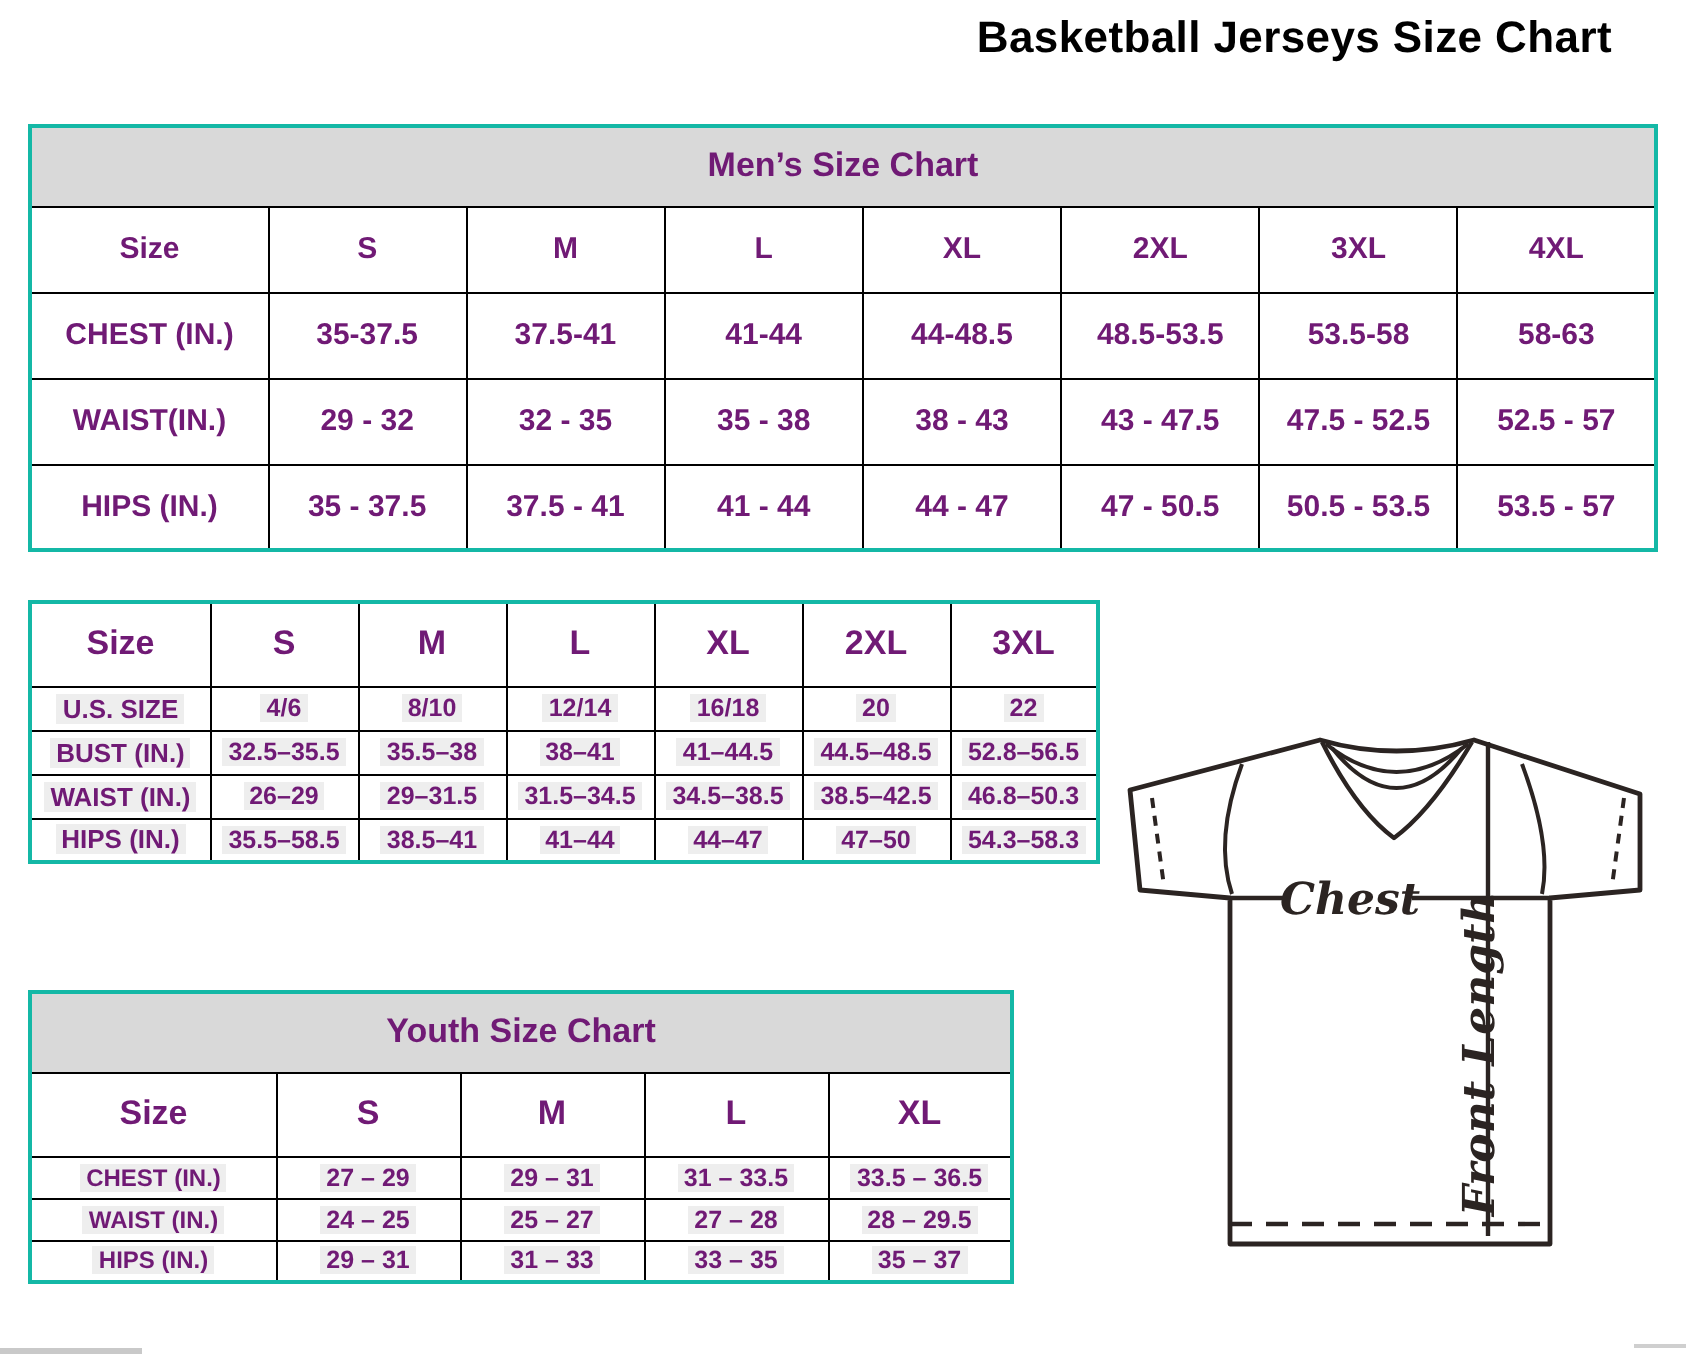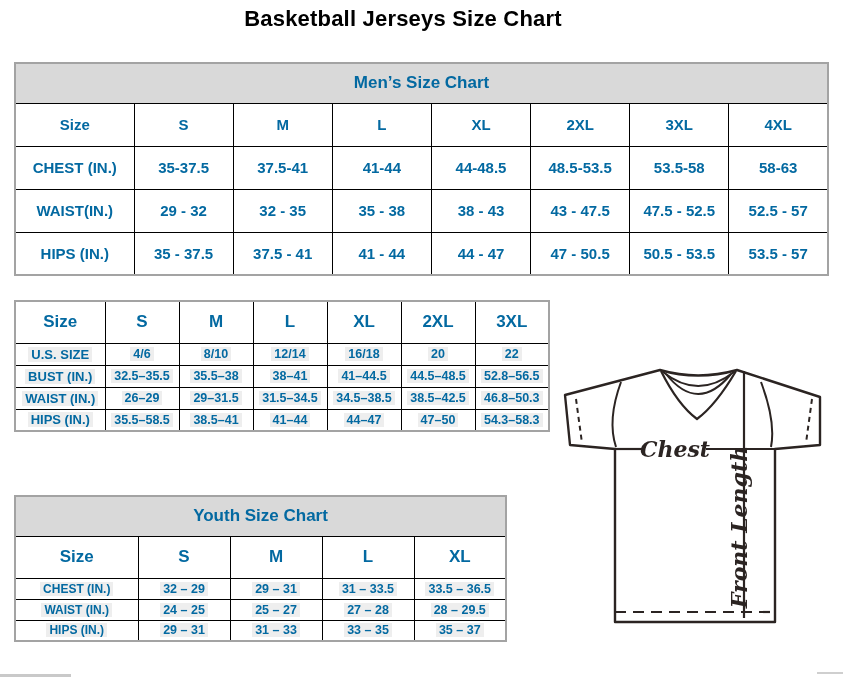--- a/index.html
+++ b/index.html
@@ -2,26 +2,26 @@
 <html><head>
 <meta charset="utf-8">
 <style>
   html,body { margin:0; padding:0; }
   body {
     width:843px; height:679px; position:relative; overflow:hidden;
     background:#ffffff; font-family:"Liberation Sans", sans-serif; color:#000;
   }
   .page-title {
     position:absolute; top:6px; left:0; width:806px; margin:0;
-    text-align:center; font-size:22px; font-weight:bold; letter-spacing:0.2px;
+    text-align:right; font-size:22px; font-weight:bold; letter-spacing:0.2px;
   }
   table {
     position:absolute; border-collapse:collapse; table-layout:fixed;
-    background:#fff; font-weight:bold; text-align:center; color:#0369a1;
-    border:2px solid #a3a3a3;
+    background:#fff; font-weight:bold; text-align:center; color:#701a75;
+    border:2px solid #14b8a6;
   }
   th, td { border:1px solid #000; padding:0; overflow:hidden; white-space:nowrap; }
   tr.title-row th { background:#d9d9d9; font-size:17px; }
   
   .mens  { left:14px; top:62px;  width:815px; }
   .mens  col.c-first { width:119px; }
   .mens  tr.title-row { height:40px; }
   .mens  tr.cols-row  { height:43px; font-size:15px; }
   .mens  tbody tr     { height:43px; font-size:15px; }
   
@@ -191,21 +191,21 @@
         <th>Size</th>
         <th>S</th>
         <th>M</th>
         <th>L</th>
         <th>XL</th>
       </tr>
     </thead>
     <tbody>
       <tr>
         <th><span>CHEST (IN.)</span></th>
-        <td><span>32 – 29</span></td>
+        <td><span>27 – 29</span></td>
         <td><span>29 – 31</span></td>
         <td><span>31 – 33.5</span></td>
         <td><span>33.5 – 36.5</span></td>
       </tr>
       <tr>
         <th><span>WAIST (IN.)</span></th>
         <td><span>24 – 25</span></td>
         <td><span>25 – 27</span></td>
         <td><span>27 – 28</span></td>
         <td><span>28 – 29.5</span></td>

